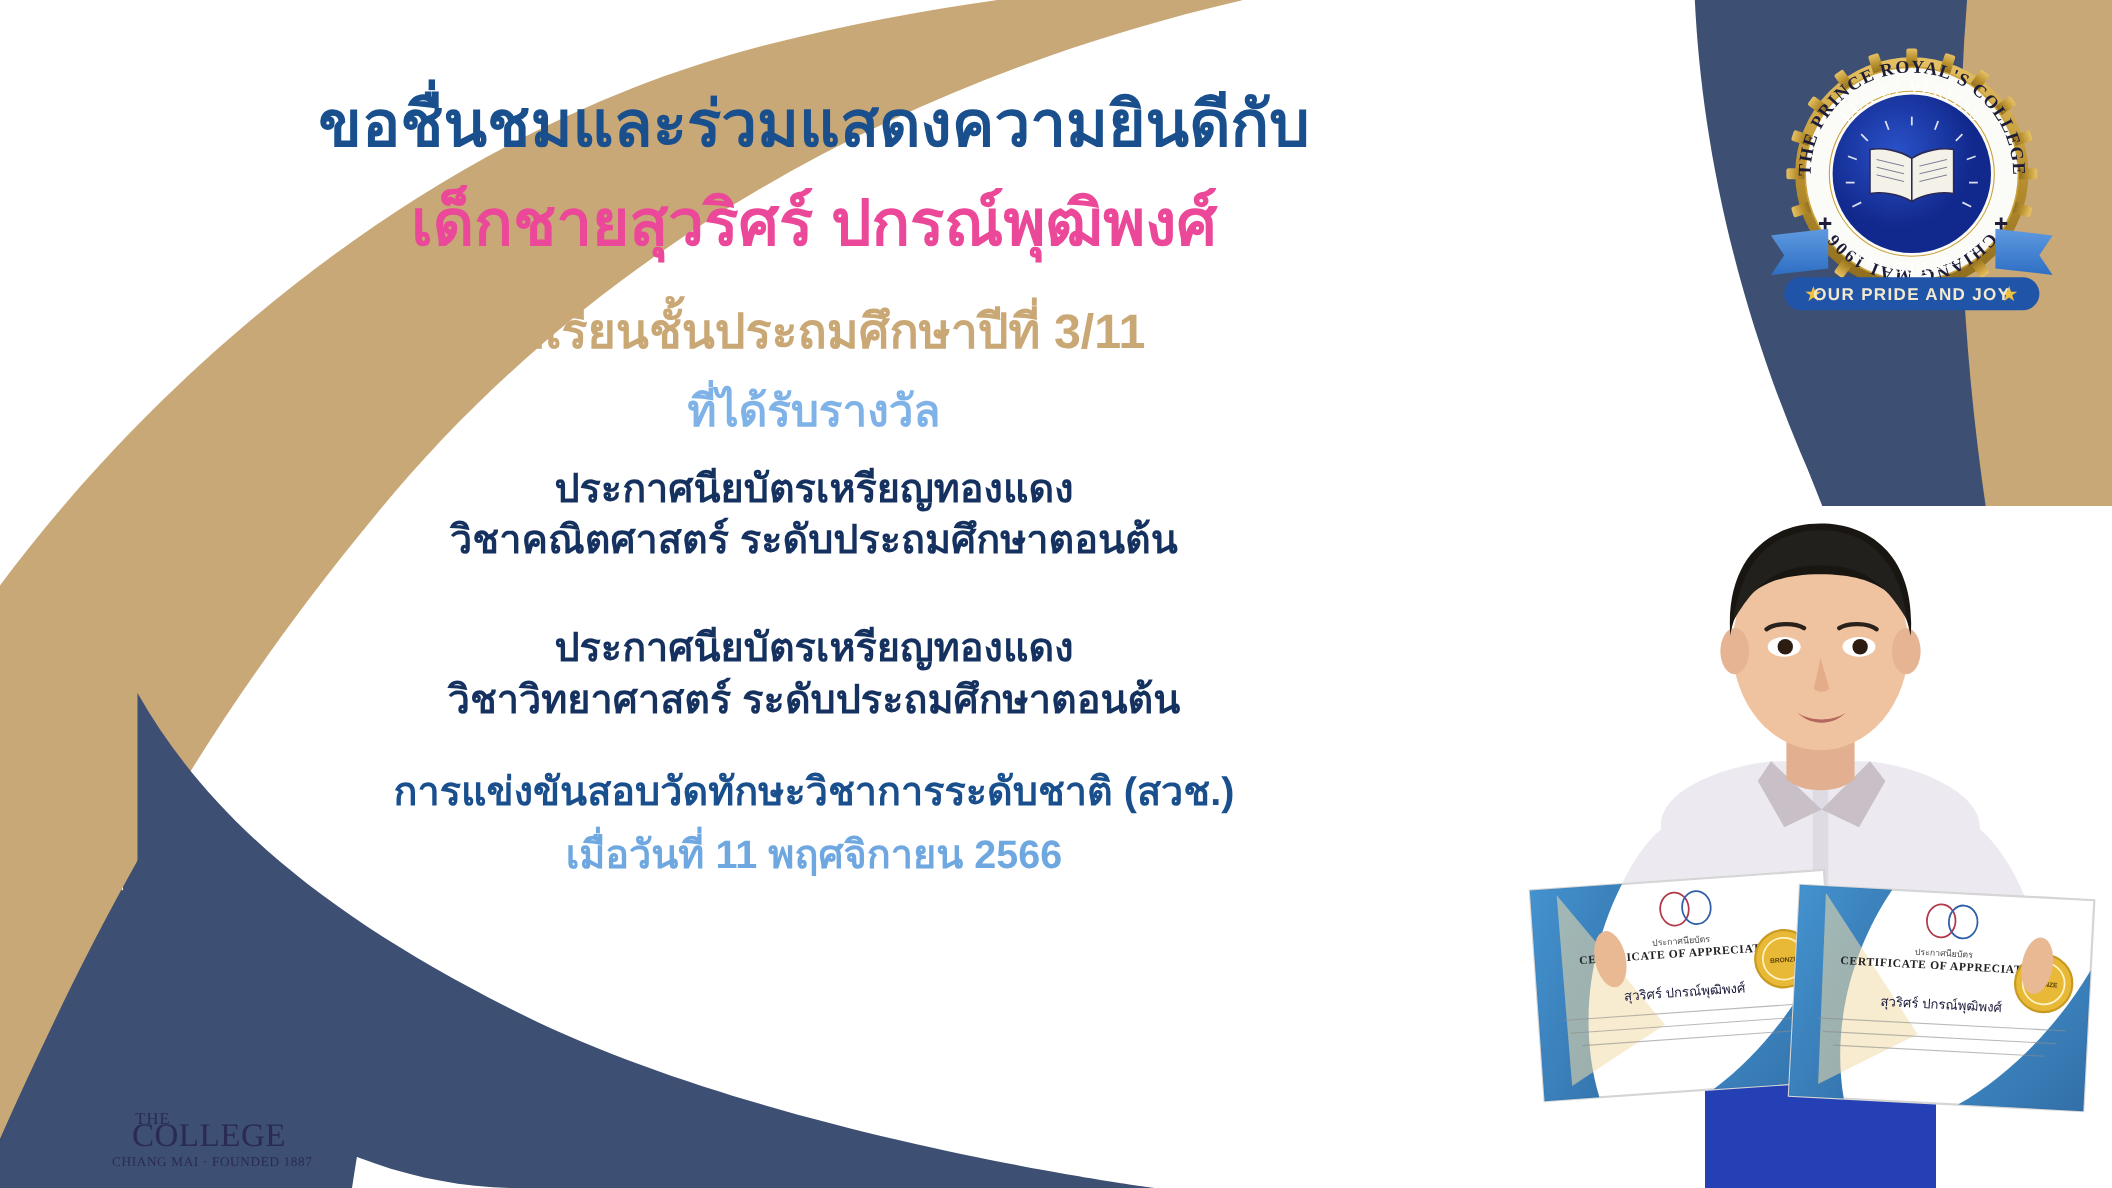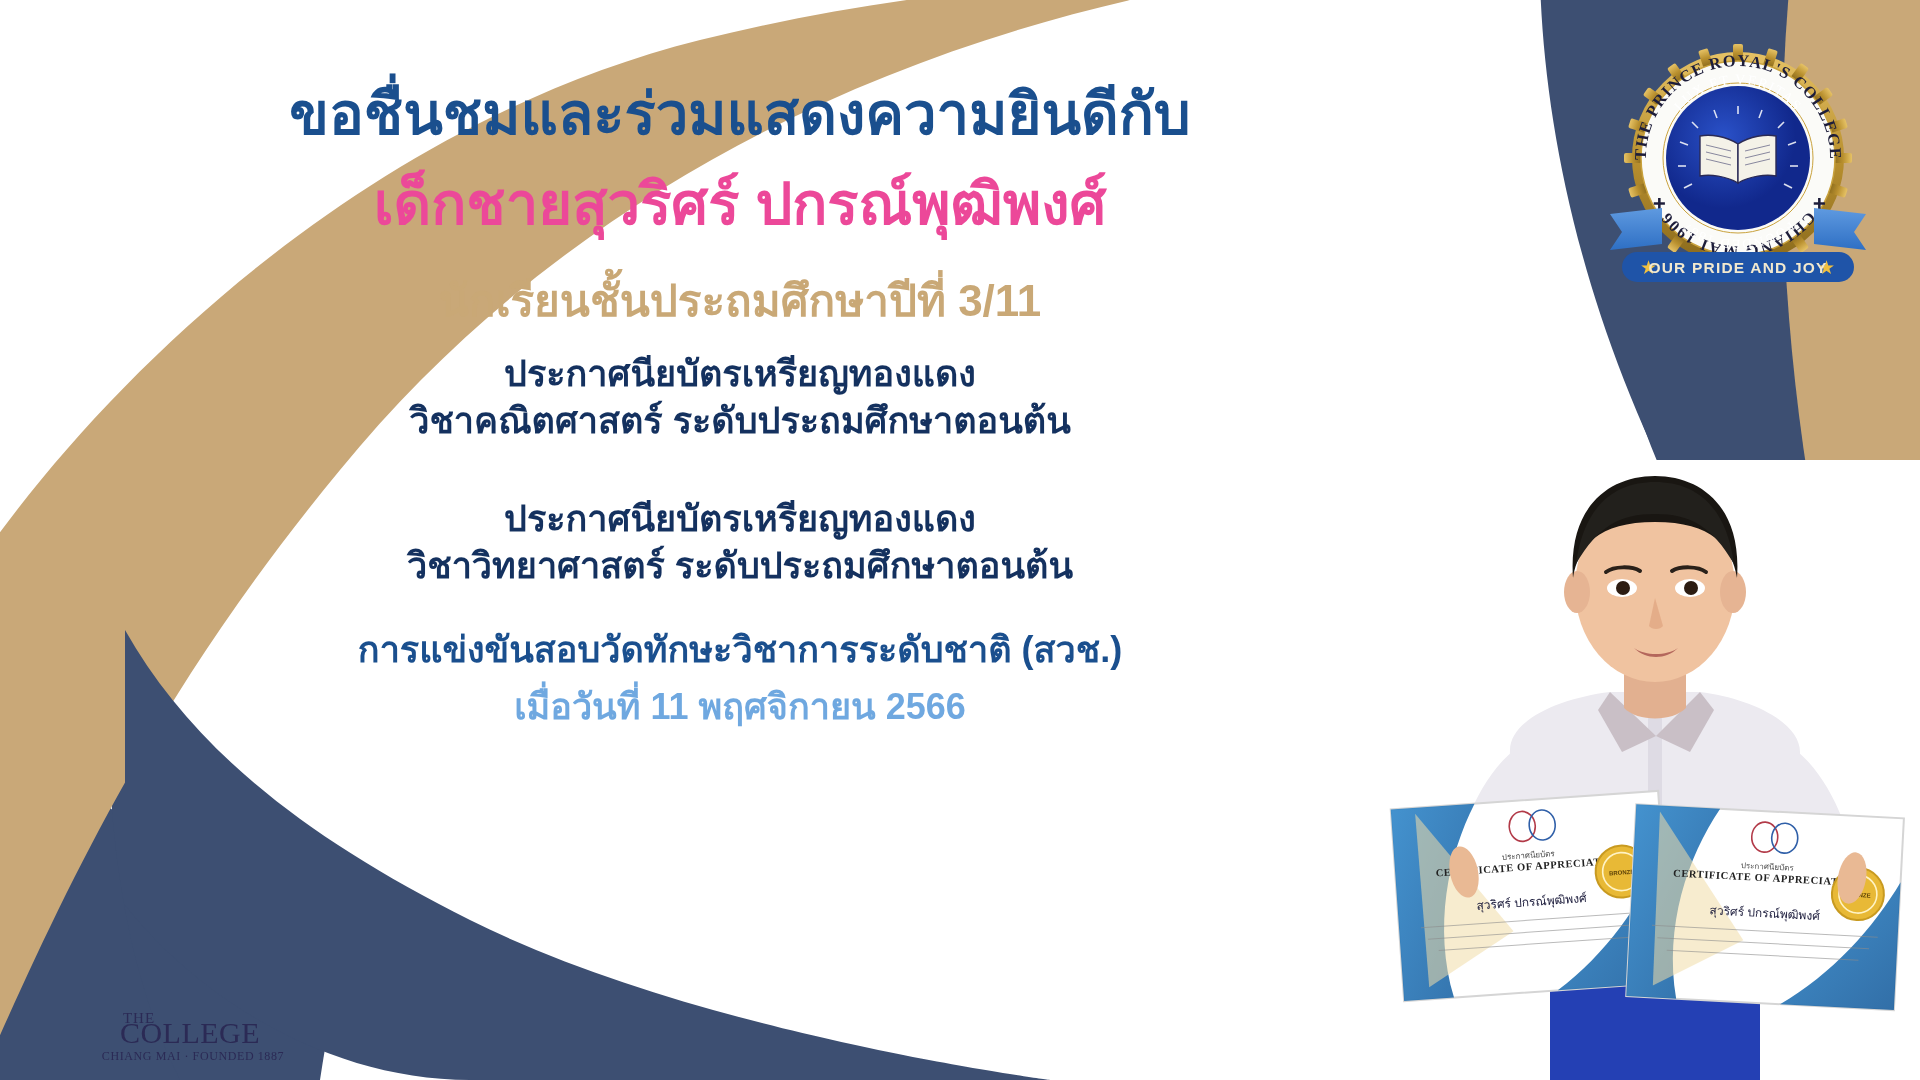--- a/index.html
+++ b/index.html
@@ -374,20 +374,21 @@
   </div>
 
   <div class="content">
 
     <div class="headline-1">ขอชื่นชมและร่วมแสดงความยินดีกับ</div>
 
     <div class="headline-2">เด็กชายสุวริศร์ ปกรณ์พุฒิพงศ์</div>
 
     <div class="grade-line">นักเรียนชั้นประถมศึกษาปีที่ 3/11</div>
 
+    <div class="award-lead">ที่ได้รับรางวัล</div>
 
     <div class="award-block first">
       <div class="line">ประกาศนียบัตรเหรียญทองแดง</div>
       <div class="line">วิชาคณิตศาสตร์ ระดับประถมศึกษาตอนต้น</div>
     </div>
 
     <div class="award-block second">
       <div class="line">ประกาศนียบัตรเหรียญทองแดง</div>
       <div class="line">วิชาวิทยาศาสตร์ ระดับประถมศึกษาตอนต้น</div>
     </div>

